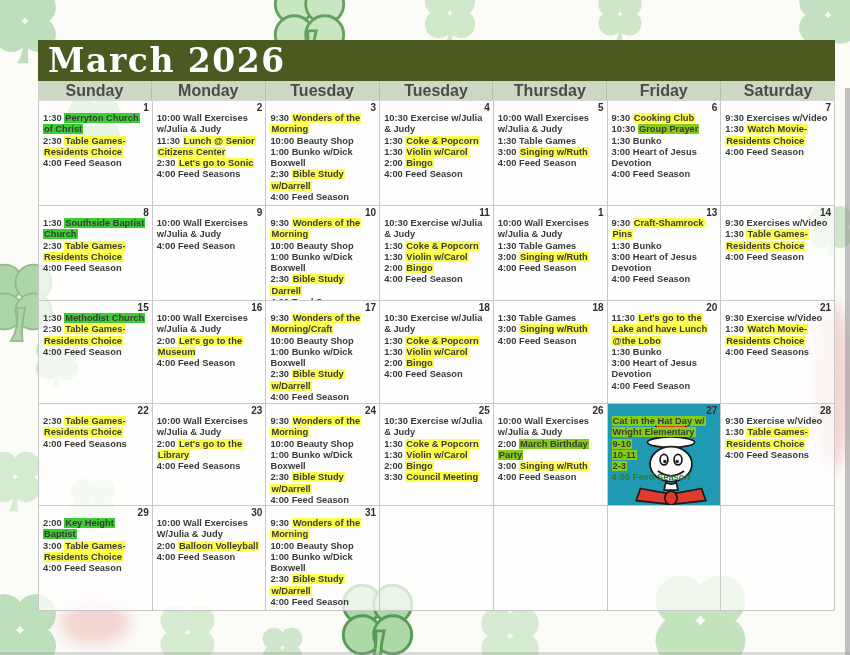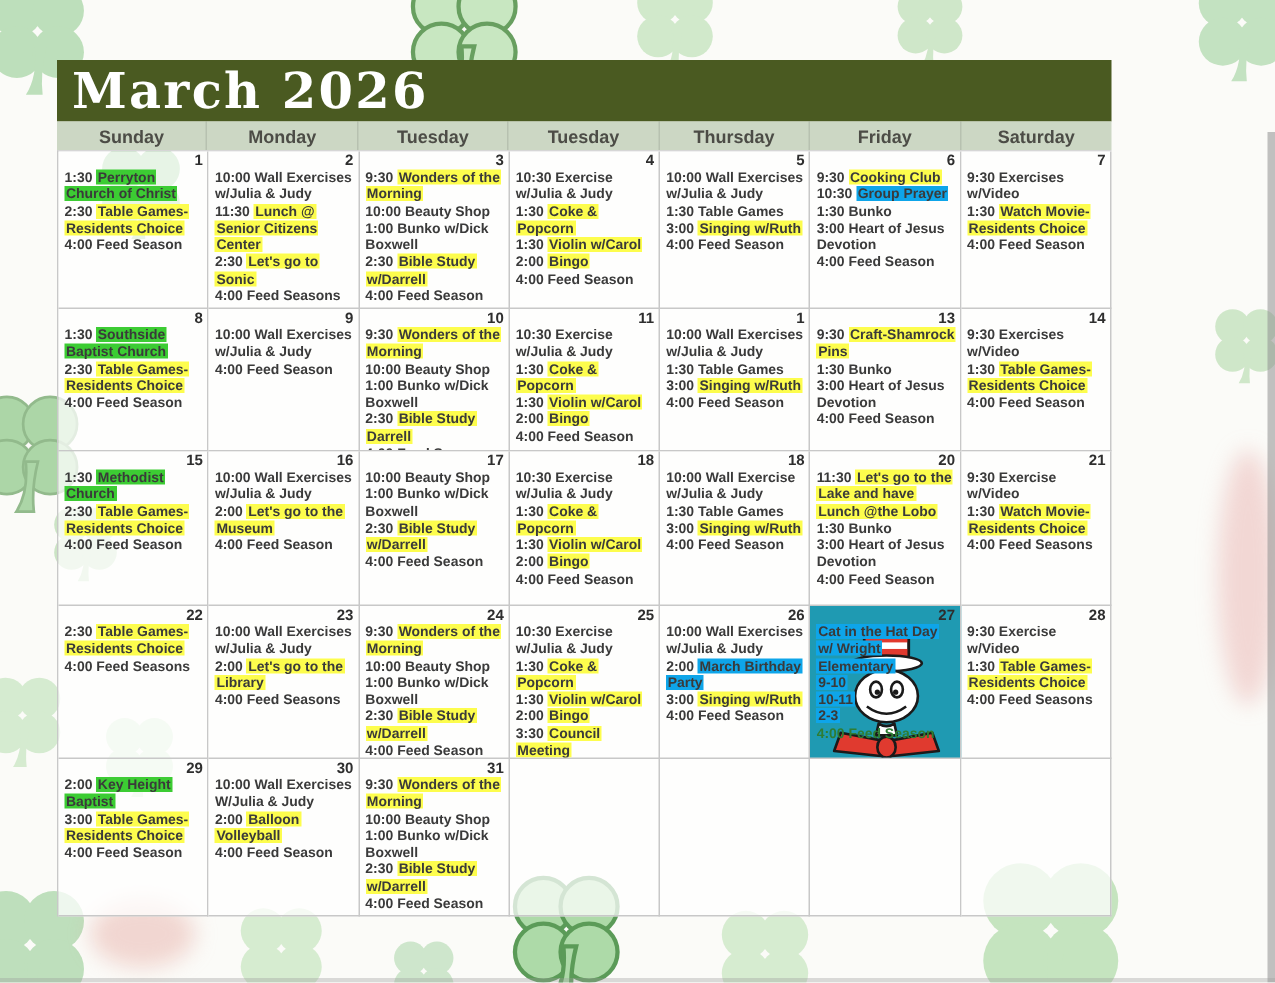--- a/index.html
+++ b/index.html
@@ -5,32 +5,32 @@
   html,body{margin:0;padding:0;}
   body{
     width:850px;height:655px;position:relative;overflow:hidden;
     background:#fbfbf8;font-family:"Liberation Sans",sans-serif;
   }
   
   .deco{position:absolute;z-index:0;pointer-events:none;}
   .smudge{position:absolute;z-index:0;border-radius:50%;filter:blur(7px);pointer-events:none;}
   .scan-edge{position:absolute;z-index:5;pointer-events:none;}
   
-  .calendar{position:absolute;left:38px;top:40px;width:703px;z-index:2;}
+  .calendar{position:absolute;left:38px;top:40px;width:797px;z-index:2;}
   .title-bar{
     height:41px;background:#4a5a21;color:#fff;display:flex;align-items:center;
     padding-left:10px;box-sizing:border-box;
     font-family:"DejaVu Serif",serif;font-weight:bold;font-size:33px;letter-spacing:1.5px;
   }
   .header-row{
     display:grid;grid-template-columns:repeat(7,1fr);height:19px;background:#ccd7c4;
   }
   .day-header{
     display:flex;align-items:center;justify-content:center;
-    font-size:12px;font-weight:bold;color:#4c4c46;
+    font-size:16px;font-weight:bold;color:#4c4c46;
     border-right:1px solid rgba(0,0,0,.10);box-sizing:border-box;
   }
   .day-header:last-child{border-right:none;}
   .grid{
     display:grid;grid-template-columns:repeat(7,1fr);
     grid-template-rows:105px 95px 103px 102px 105px;
     border-left:1px solid #c8c8c8;border-top:1px solid #d6d6d6;
   }
   .cell{
     border-right:1px solid #c8c8c8;border-bottom:1px solid #c8c8c8;
@@ -44,21 +44,21 @@
   }
   .event{
     font-size:9.3px;font-weight:bold;color:#3a3a3a;line-height:11.3px;
     position:relative;z-index:2;
   }
   .event.gap{margin-top:24px;}
   .event .time{white-space:nowrap;}
   .label{box-decoration-break:clone;-webkit-box-decoration-break:clone;padding:0 1px;}
   .label.hl-yellow{background:#fdfd4d;}
   .label.hl-green{background:#3ccc33;}
-  .label.hl-cyan{background:#0ea5e9;}
+  .label.hl-cyan{background:#84cc16;}
   .label.hl-none{background:transparent;padding:0;}
   .event.teal-line,.event.teal-line .time{color:#2e7d33;}
   .cat-svg{position:absolute;right:1px;top:11px;width:96px;height:92px;z-index:1;}
 </style>
 </head>
 <body>
 
 <svg width="0" height="0" style="position:absolute">
   <defs>
     <g id="clover">
@@ -244,36 +244,36 @@
         <div class="event"><span class="time">4:00</span> <span class="label hl-none">Feed Season</span></div>
       </div>
       <div class="cell">
         <div class="date-num">16</div>
         <div class="event"><span class="time">10:00</span> <span class="label hl-none">Wall Exercises w/Julia &amp; Judy</span></div>
         <div class="event"><span class="time">2:00</span> <span class="label hl-yellow">Let's go to the Museum</span></div>
         <div class="event"><span class="time">4:00</span> <span class="label hl-none">Feed Season</span></div>
       </div>
       <div class="cell">
         <div class="date-num">17</div>
+        <div class="event"><span class="time">9:30</span> <span class="label hl-yellow">Wonders of the Morning/Craft</span></div>
         <div class="event"><span class="time">10:00</span> <span class="label hl-none">Beauty Shop</span></div>
         <div class="event"><span class="time">1:00</span> <span class="label hl-none">Bunko w/Dick Boxwell</span></div>
         <div class="event"><span class="time">2:30</span> <span class="label hl-yellow">Bible Study w/Darrell</span></div>
         <div class="event"><span class="time">4:00</span> <span class="label hl-none">Feed Season</span></div>
       </div>
       <div class="cell">
         <div class="date-num">18</div>
         <div class="event"><span class="time">10:30</span> <span class="label hl-none">Exercise w/Julia &amp; Judy</span></div>
         <div class="event"><span class="time">1:30</span> <span class="label hl-yellow">Coke &amp; Popcorn</span></div>
         <div class="event"><span class="time">1:30</span> <span class="label hl-yellow">Violin w/Carol</span></div>
         <div class="event"><span class="time">2:00</span> <span class="label hl-yellow">Bingo</span></div>
         <div class="event"><span class="time">4:00</span> <span class="label hl-none">Feed Season</span></div>
       </div>
       <div class="cell">
         <div class="date-num">18</div>
-        <div class="event"><span class="time">10:00</span> <span class="label hl-none">Wall Exercise w/Julia &amp; Judy</span></div>
         <div class="event"><span class="time">1:30</span> <span class="label hl-none">Table Games</span></div>
         <div class="event"><span class="time">3:00</span> <span class="label hl-yellow">Singing w/Ruth</span></div>
         <div class="event"><span class="time">4:00</span> <span class="label hl-none">Feed Season</span></div>
       </div>
       <div class="cell">
         <div class="date-num">20</div>
         <div class="event"><span class="time">11:30</span> <span class="label hl-yellow">Let's go to the Lake and have Lunch @the Lobo</span></div>
         <div class="event"><span class="time">1:30</span> <span class="label hl-none">Bunko</span></div>
         <div class="event"><span class="time">3:00</span> <span class="label hl-none">Heart of Jesus Devotion</span></div>
         <div class="event"><span class="time">4:00</span> <span class="label hl-none">Feed Season</span></div>

